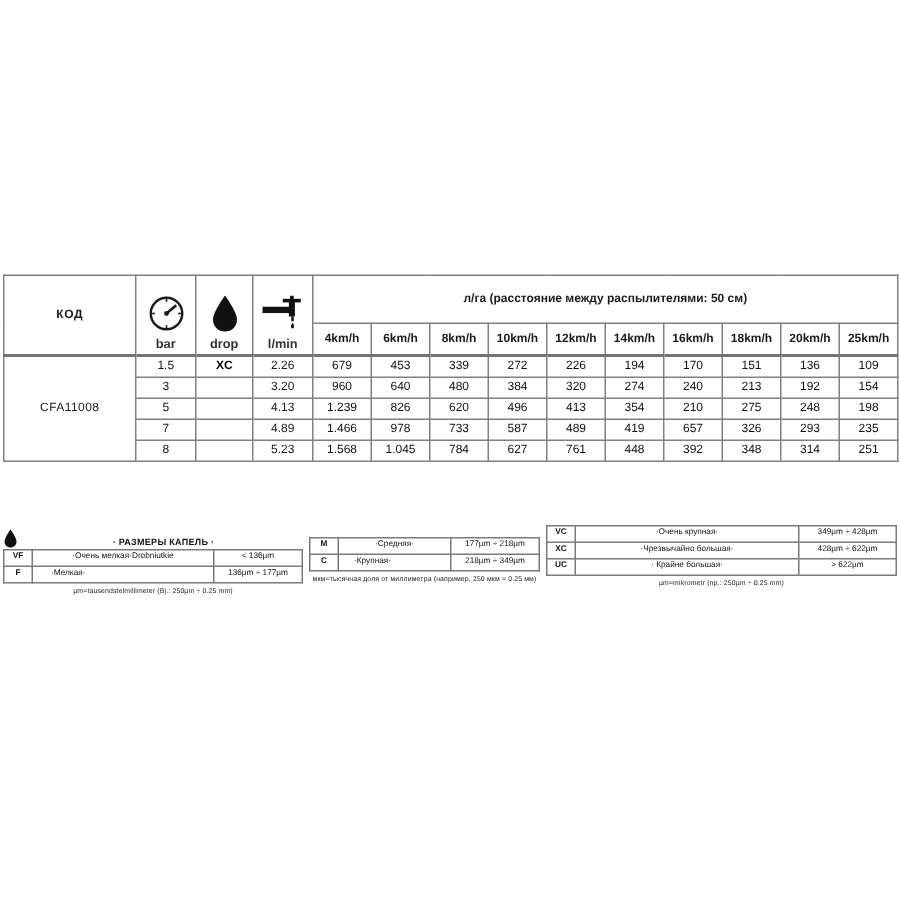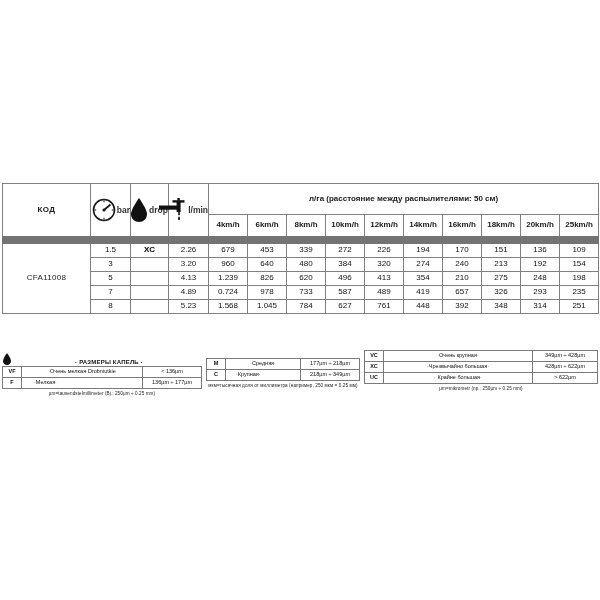--- a/index.html
+++ b/index.html
@@ -26,42 +26,42 @@
     vertical-align:middle;
     font-size:8px;
     line-height:1.1;
     background:#ffffff;
   }
   .hdr-code{
     font-size:10px;font-weight:bold;letter-spacing:.4px;
     height:52px;
   }
   .icon-cell{height:52px;vertical-align:bottom;padding-bottom:2px;}
-  .icon-wrap{display:flex;flex-direction:row;align-items:center;justify-content:flex-end;height:48px;}
+  .icon-wrap{display:flex;flex-direction:column;align-items:center;justify-content:flex-end;height:48px;}
   .icon-glyph{height:30px;display:flex;align-items:center;justify-content:center;}
   .icon-label{font-size:8.5px;color:#333;margin-top:1px;}
   .span-head{
     font-size:8.5px;font-weight:bold;height:22px;
     border-bottom:1px solid #808080;
   }
   .speed-head{
     font-size:8px;font-weight:bold;height:14px;padding:2px 0;
   }
   .code-cell{
     font-size:11px;font-weight:normal;letter-spacing:.3px;
   }
   .num{background:#d9d9d9;font-size:8.5px;color:#111;height:13px;}
   .numw{background:#ffffff;font-size:8.5px;color:#111;height:13px;}
   .drop{font-size:8.5px;font-weight:bold;height:13px;}
   .d-XC{background:#ffffff;color:#000;}
   .d-VC{background:#0f9d58;color:#ffffff;}
   .d-C{background:#1b7fc4;color:#ffffff;}
   .lmin{background:#d9d9d9;}
   .lmin-w{background:#ffffff;}
-  .thickline td{border-top:8px solid #737373;}
+  .thickline td{border-top:2px solid #737373;}
 
   
   .legend{position:absolute;left:0;top:352px;width:600px;height:64px;}
   .lblock{position:absolute;}
   .lb-left{left:2px;top:0;width:200px;}
   .lb-mid{left:206px;top:6px;width:154px;}
   .lb-right{left:364px;top:-2px;width:234px;}
 
   .ltitle{
     font-size:6px;font-weight:bold;text-align:center;
@@ -222,21 +222,21 @@
         <td class="num">354</td>
         <td class="num">210</td>
         <td class="num">275</td>
         <td class="num">248</td>
         <td class="num">198</td>
       </tr>
       <tr>
         <td class="numw">7</td>
         <td class="drop d-C">C</td>
         <td class="lmin-w">4.89</td>
-        <td class="numw">0.724</td>
+        <td class="numw">1.466</td>
         <td class="numw">978</td>
         <td class="numw">733</td>
         <td class="numw">587</td>
         <td class="numw">489</td>
         <td class="numw">419</td>
         <td class="numw">657</td>
         <td class="numw">326</td>
         <td class="numw">293</td>
         <td class="numw">235</td>
       </tr>

